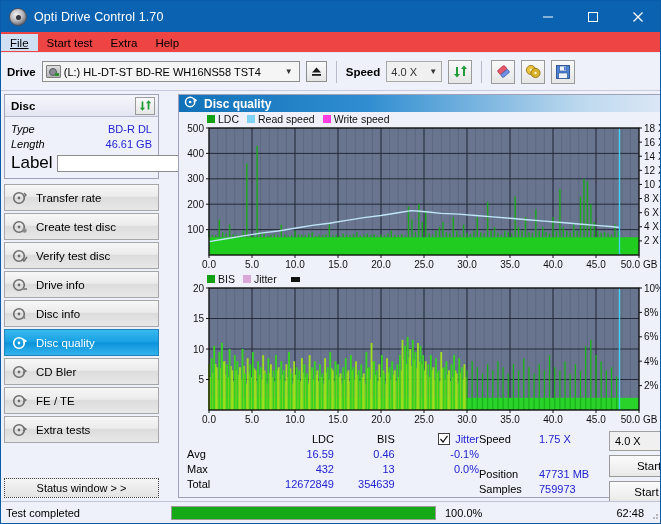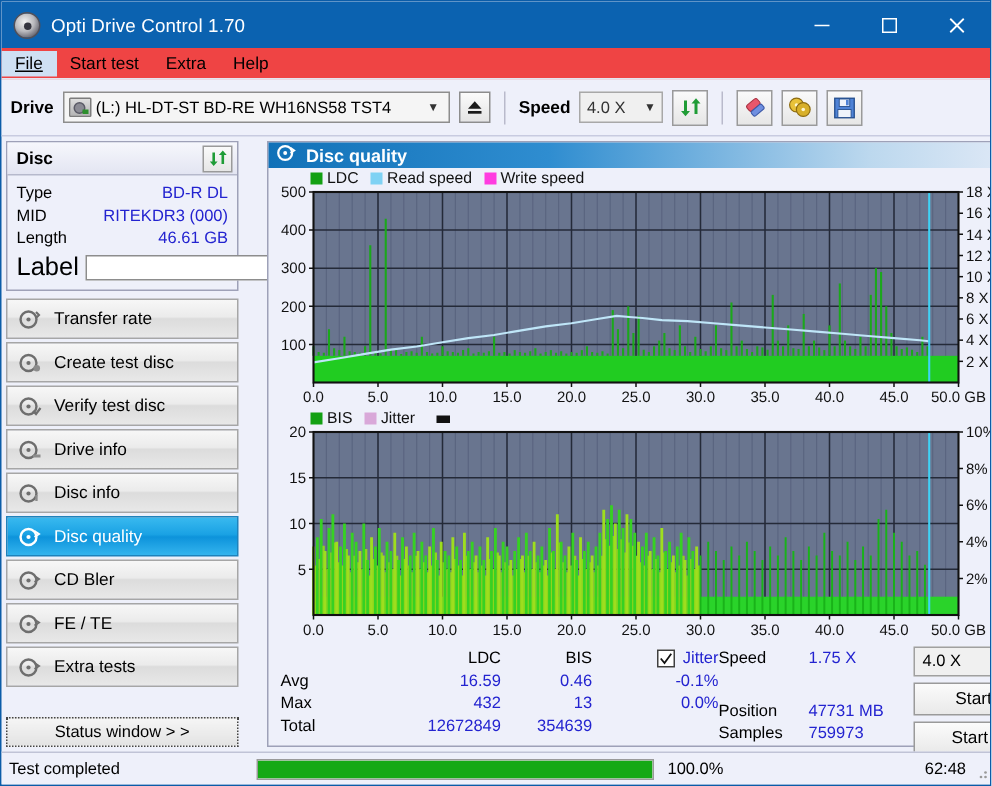--- a/index.html
+++ b/index.html
@@ -143,21 +143,21 @@
   .disc-head {
     height: 22px; display: flex; align-items: center;
     padding: 0 3px 0 6px;
     background: linear-gradient(#f6f7fc,#e3e5f2);
     border-bottom: 1px solid #b6b9cc;
   }
   .disc-head-title { font-size: 11.5px; font-weight: bold; }
   .disc-head .icon-btn { margin-left: auto; width: 20px; height: 18px; }
   .disc-rows { padding: 4px 6px 5px 6px; }
   .drow { display: flex; align-items: center; font-size: 11px; height: 15px; }
-  .drow .k { color: #000; }
+  .drow .k { color: #000; font-style: italic; }
   .drow .v { margin-left: auto; color: #2323d0; }
   .label-row { display: flex; align-items: center; margin-top: 2px; gap: 4px; }
   .label-row .k { font-size: 17px; }
   .label-input {
     flex: 1; height: 17px;
     background: #fff; border: 1px solid #8d8d8d;
   }
   .disc-btn {
     width: 20px; height: 19px;
     background: linear-gradient(#fafafa,#e6e6e6);
@@ -384,24 +384,20 @@
             <svg width="13" height="13" viewBox="0 0 15 15">
               <path d="M3 3 L3 10 L1 10 L4 13.5 L7 10 L5 10 L5 3 Z" fill="#1f9c36"></path>
               <path d="M12 12 L12 5 L14 5 L11 1.5 L8 5 L10 5 L10 12 Z" fill="#1f9c36"></path>
             </svg>
           </div>
         </div>
         <div class="disc-rows">
           <div class="drow">
             <span class="k">Type</span>
             <span class="v">BD-R DL</span>
-          </div>
-          <div class="drow">
-            <span class="k">MID</span>
-            <span class="v">RITEKDR3 (000)</span>
           </div>
           <div class="drow">
             <span class="k">Length</span>
             <span class="v">46.61 GB</span>
           </div>
           <div class="label-row">
             <span class="k">Label</span>
             <input class="label-input" type="text" value="" style="">
             <div class="disc-btn">
               <svg width="14" height="14" viewBox="0 0 14 14">

